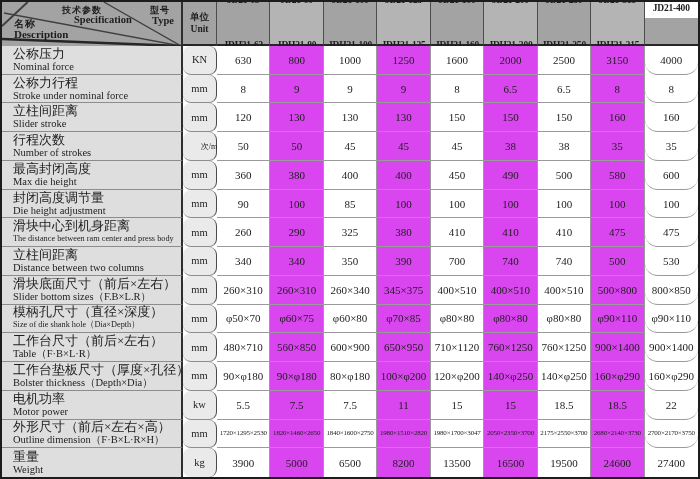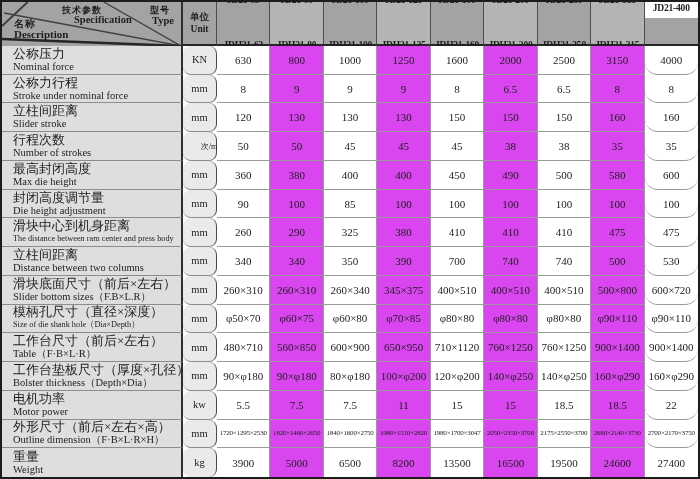--- a/index.html
+++ b/index.html
@@ -265,21 +265,21 @@
     </div>
     <div class="c-unit">mm</div>
     <div class="c-val">260×310</div>
     <div class="c-val alt">260×310</div>
     <div class="c-val">260×340</div>
     <div class="c-val alt">345×375</div>
     <div class="c-val">400×510</div>
     <div class="c-val alt">400×510</div>
     <div class="c-val">400×510</div>
     <div class="c-val alt">500×800</div>
-    <div class="c-val last">600×720</div>
+    <div class="c-val last">800×850</div>
     <div class="c-label">
       <div class="zh">模柄孔尺寸（直径×深度）</div>
       <div class="en small-en">Size of die shank hole（Dia×Depth）</div>
     </div>
     <div class="c-unit">mm</div>
     <div class="c-val">φ50×70</div>
     <div class="c-val alt">φ60×75</div>
     <div class="c-val">φ60×80</div>
     <div class="c-val alt">φ70×85</div>
     <div class="c-val">φ80×80</div>

